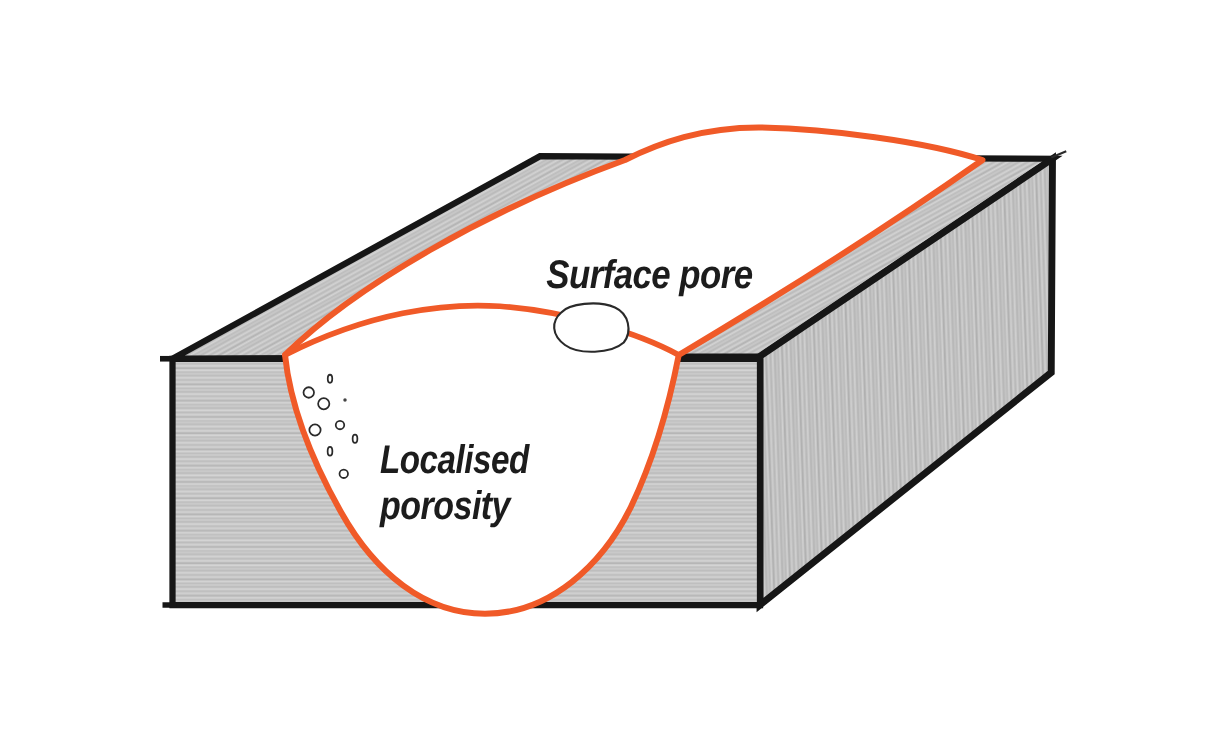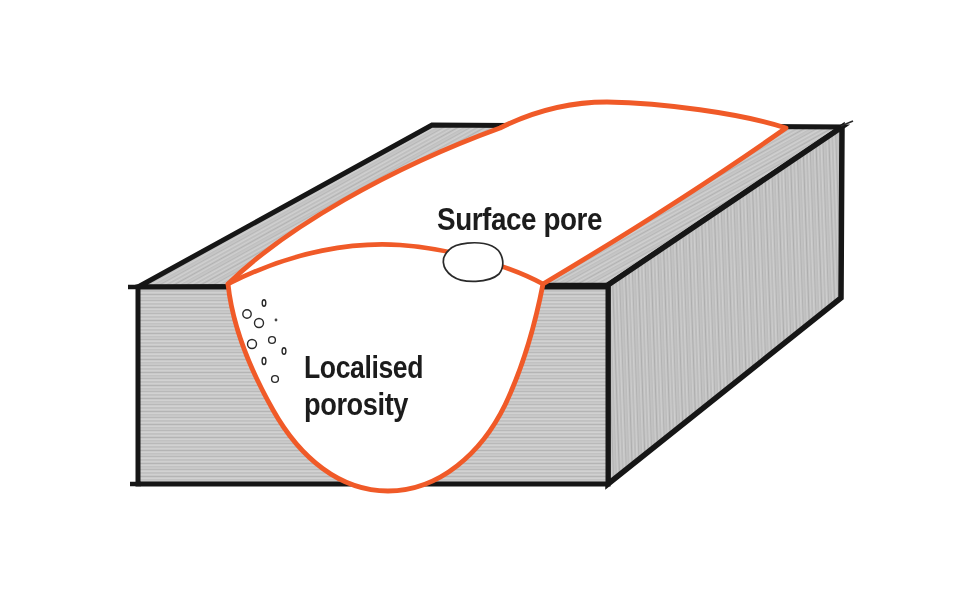--- a/index.html
+++ b/index.html
@@ -7,20 +7,21 @@
     padding: 0;
     background: #ffffff;
   }
   .canvas {
     position: relative;
     width: 980px;
     height: 599px;
     background: #ffffff;
     overflow: hidden;
     font-family: "Liberation Sans", "DejaVu Sans", sans-serif;
+    font-style: italic;
   }
   .canvas svg {
     position: absolute;
     inset: 0;
     display: block;
   }
   text.diagram-label {
     font-family: "Liberation Sans", "DejaVu Sans", sans-serif;
     font-weight: 700;
     font-size: 32px;

